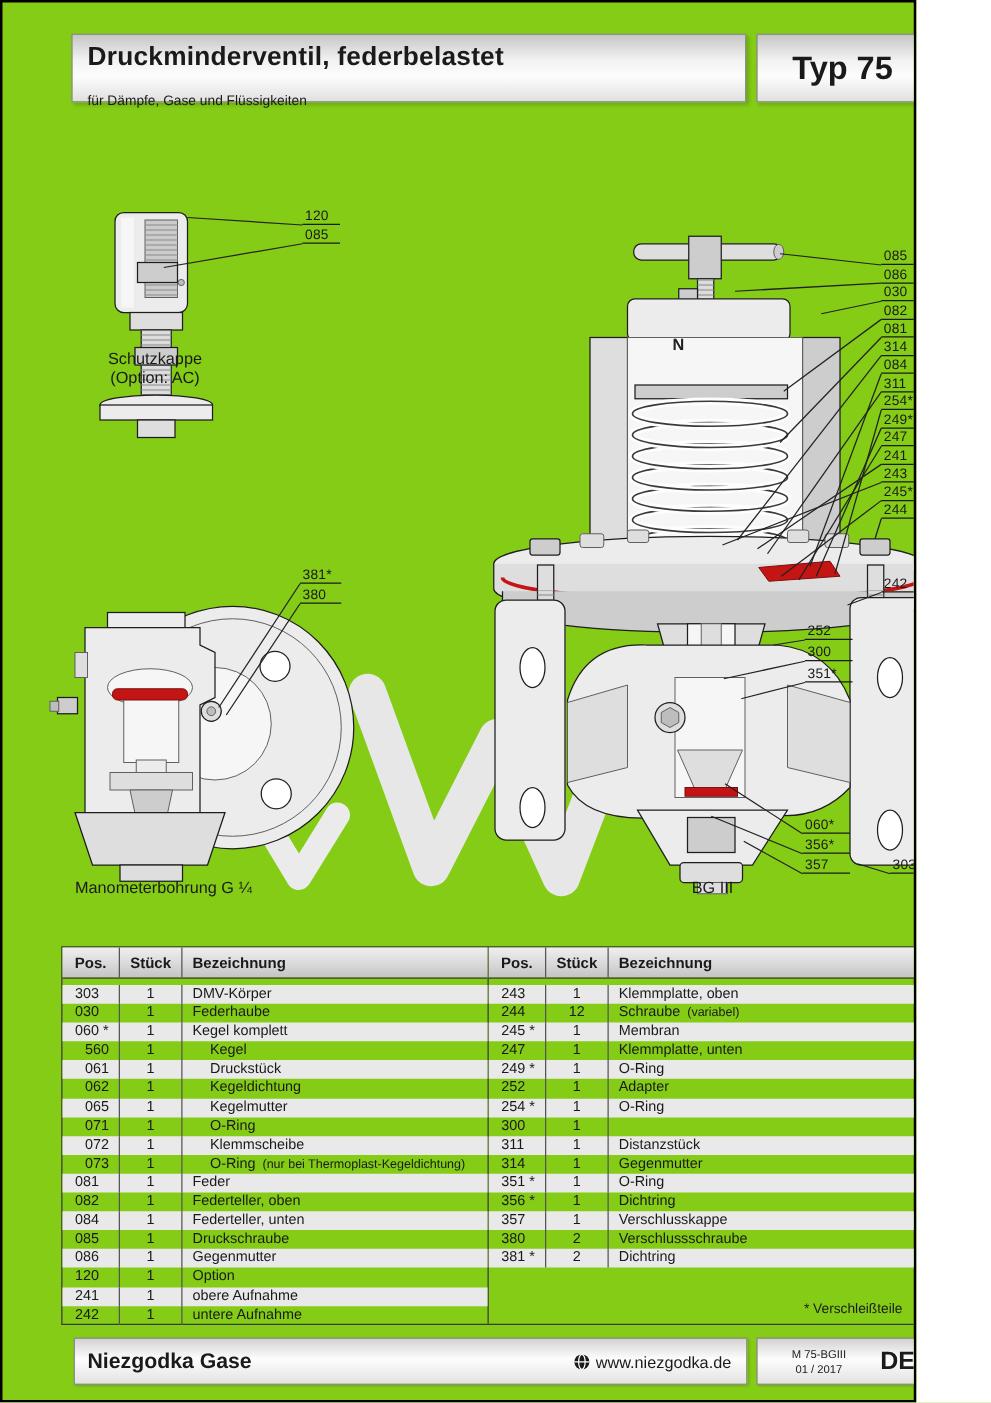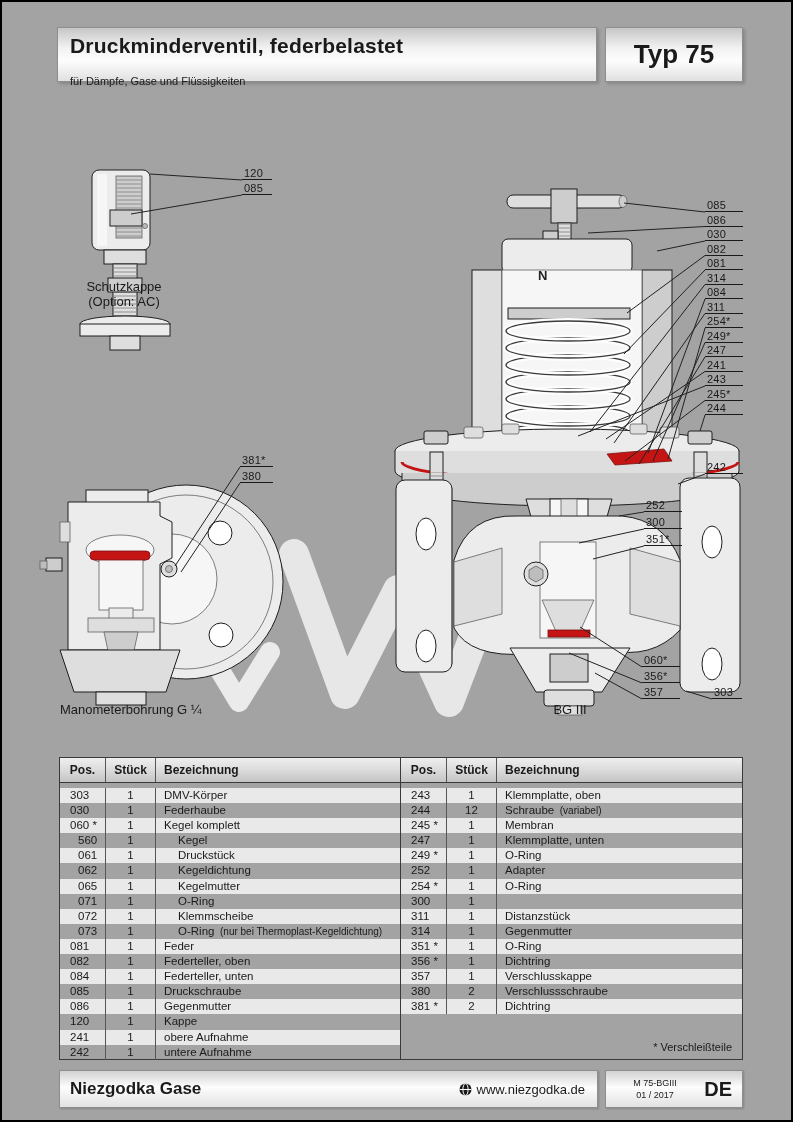--- a/index.html
+++ b/index.html
@@ -1,17 +1,17 @@
 <!DOCTYPE html>
 <html><head>
 <meta charset="utf-8">
 <style>
   html,body{margin:0;padding:0;background:#fff;}
   .page{
-    position:relative;width:793px;height:1122px;background:#a3a3a3;
+    position:relative;width:733px;height:1122px;background:#84cc16;
     border:2px solid #000;box-sizing:border-box;overflow:hidden;
     font-family:"Liberation Sans","DejaVu Sans",sans-serif;color:#1a1a1a;
   }
   
   .hdr-box{
     position:absolute;border:1px solid #8e8e8e;box-sizing:border-box;
     background:linear-gradient(180deg,#c6c6c6 0%,#f2f2f2 38%,#fdfdfd 62%,#e0e0e0 100%);
     box-shadow:2px 2px 3px rgba(0,0,0,.18);
   }
   .hdr-left{left:55px;top:25px;width:540px;height:55px;padding:6px 0 0 12px;}
@@ -41,21 +41,21 @@
   .co{
     position:absolute;width:38px;height:13px;line-height:12px;
     font-size:11px;border-bottom:1px solid #1a1a1a;letter-spacing:.2px;
     padding-left:2px;box-sizing:border-box;
   }
   .co.w30{width:30px;} .co.w33{width:33px;}
   .cap{position:absolute;font-size:13px;color:#1a1a1a;}
   .logo-n{position:absolute;left:536px;top:266px;font-size:13px;font-weight:bold;color:#222;}
   
   .ptable{
-    position:absolute;left:57px;top:755px;width:684px;height:303px;
+    position:absolute;left:47px;top:755px;width:684px;height:303px;
     border:1.5px solid #3a3a3a;box-sizing:border-box;display:flex;font-size:11.5px;
   }
   .half{width:342px;position:relative;box-sizing:border-box;}
   .half.left{border-right:1.2px solid #3a3a3a;}
   .thead{display:flex;height:24px;line-height:24px;font-size:12px;font-weight:bold;
     background:linear-gradient(180deg,#efefef 0%,#d9d9d9 55%,#c4c4c4 100%);
     border-bottom:1.5px solid #3a3a3a;}
   .h-pos{width:46px;text-align:center;border-right:1px solid #555;box-sizing:border-box;}
   .h-qty{width:50px;text-align:center;border-right:1px solid #555;box-sizing:border-box;}
   .h-name{flex:1;padding-left:8px;}
@@ -382,21 +382,21 @@
             <div class="c-name">Druckschraube</div>
           </div>
           <div class="trow shade">
             <div class="c-pos">086</div>
             <div class="c-qty">1</div>
             <div class="c-name">Gegenmutter</div>
           </div>
           <div class="trow">
             <div class="c-pos">120</div>
             <div class="c-qty">1</div>
-            <div class="c-name">Kappe</div>
+            <div class="c-name">Option</div>
           </div>
           <div class="trow shade">
             <div class="c-pos">241</div>
             <div class="c-qty">1</div>
             <div class="c-name">obere Aufnahme</div>
           </div>
           <div class="trow">
             <div class="c-pos">242</div>
             <div class="c-qty">1</div>
             <div class="c-name">untere Aufnahme</div>

